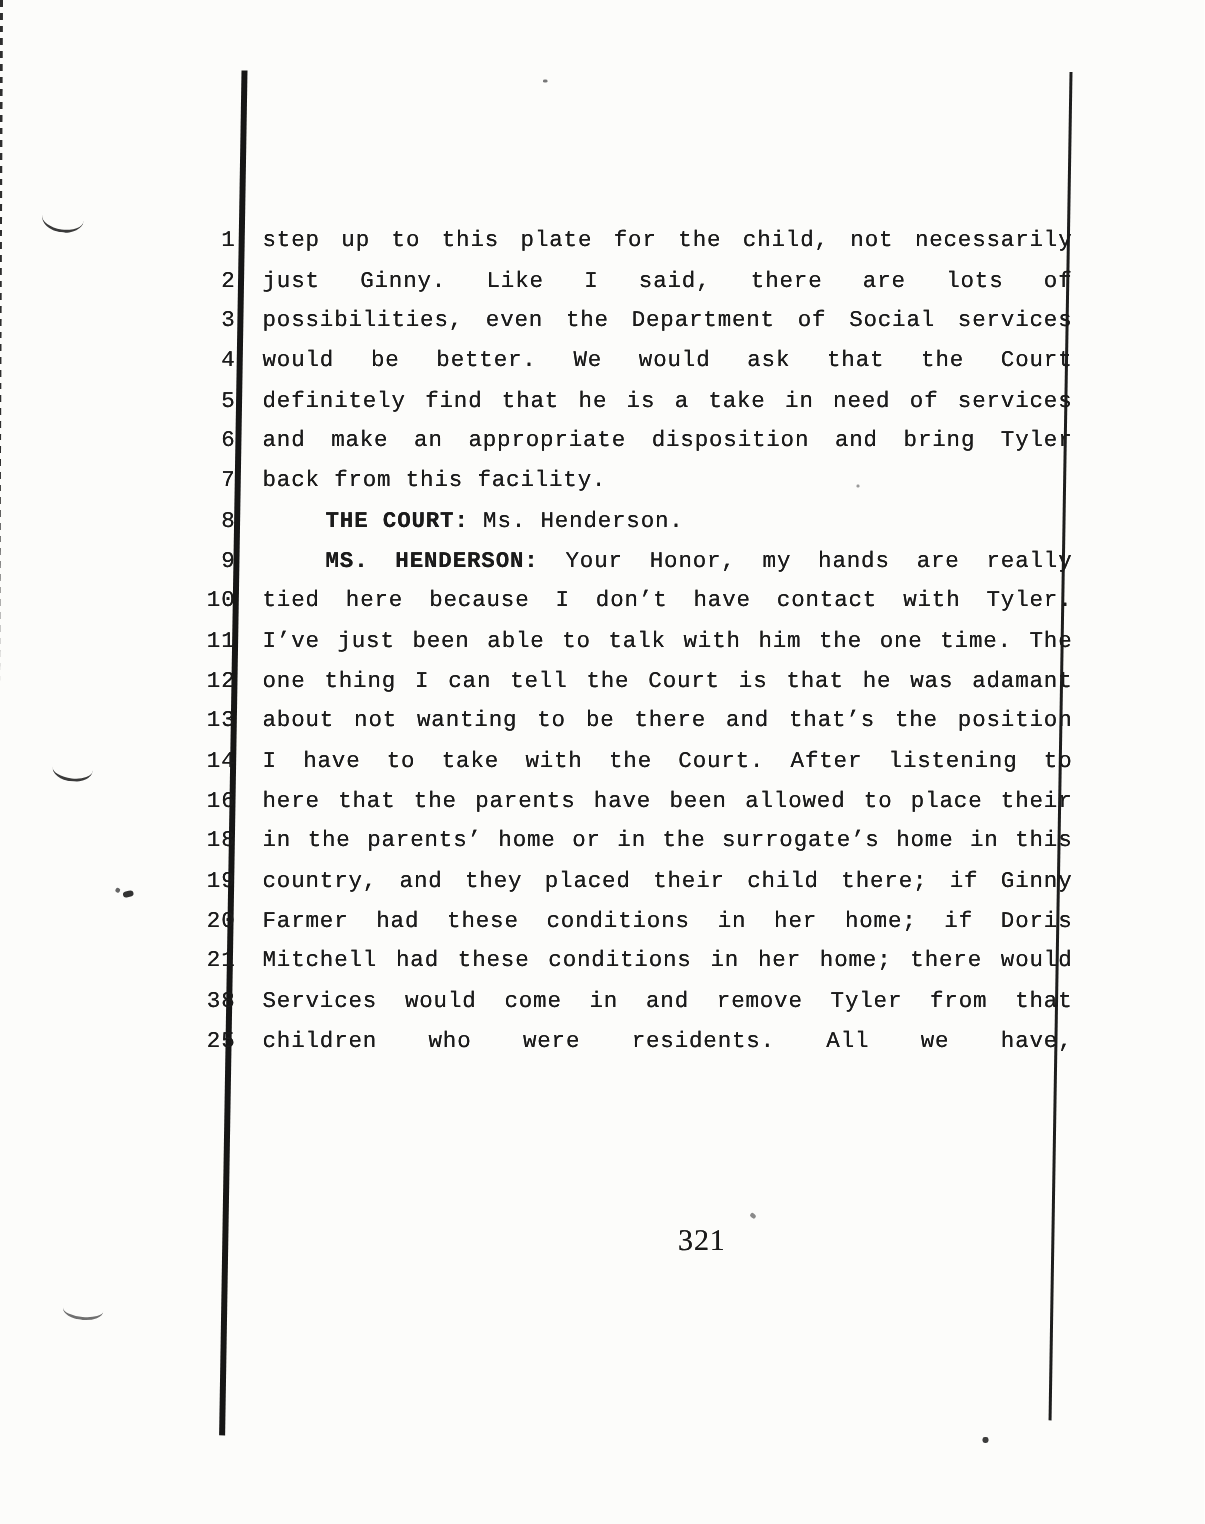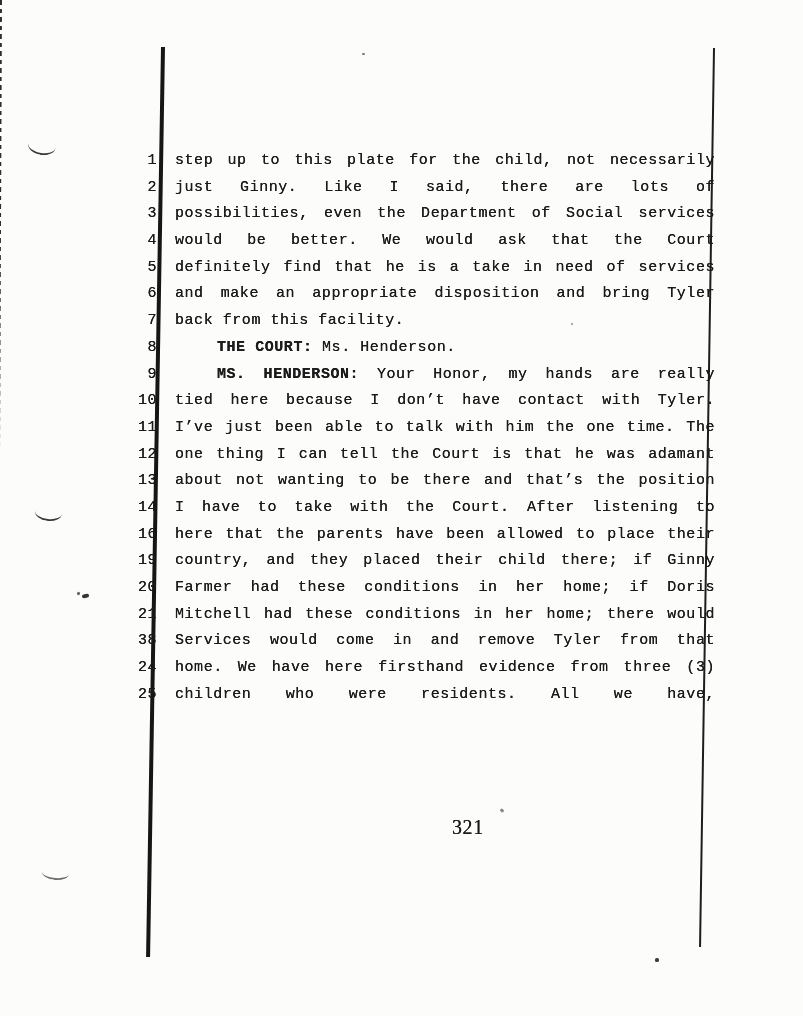--- a/index.html
+++ b/index.html
@@ -190,20 +190,24 @@
       <span class="txt j"><span class="rest">I have to take with the Court.  After listening to</span></span>
     </div>
 
 
     <div class="row">
       <span class="num">16</span>
       <span class="txt j"><span class="rest">here that the parents have been allowed to place their</span></span>
     </div>
 
 
+    <div class="row">
+      <span class="num">18</span>
+      <span class="txt j"><span class="rest">in the parents’ home or in the surrogate’s home in this</span></span>
+    </div>
 
     <div class="row">
       <span class="num">19</span>
       <span class="txt j"><span class="rest">country, and they placed their child there; if Ginny</span></span>
     </div>
 
     <div class="row">
       <span class="num">20</span>
       <span class="txt j"><span class="rest">Farmer had these conditions in her home; if Doris</span></span>
     </div>
@@ -212,24 +216,20 @@
       <span class="num">21</span>
       <span class="txt j"><span class="rest">Mitchell had these conditions in her home; there would</span></span>
     </div>
 
 
     <div class="row">
       <span class="num">38</span>
       <span class="txt j"><span class="rest">Services would come in and remove Tyler from that</span></span>
     </div>
 
-    <div class="row">
-      <span class="num">24</span>
-      <span class="txt j"><span class="rest">home.  We have here firsthand evidence from three (3)</span></span>
-    </div>
 
     <div class="row">
       <span class="num">25</span>
       <span class="txt j"><span class="rest">children who were residents.  All we have,</span></span>
     </div>
   </div>
 
   <div class="pageno">321</div>
 
 </div>

